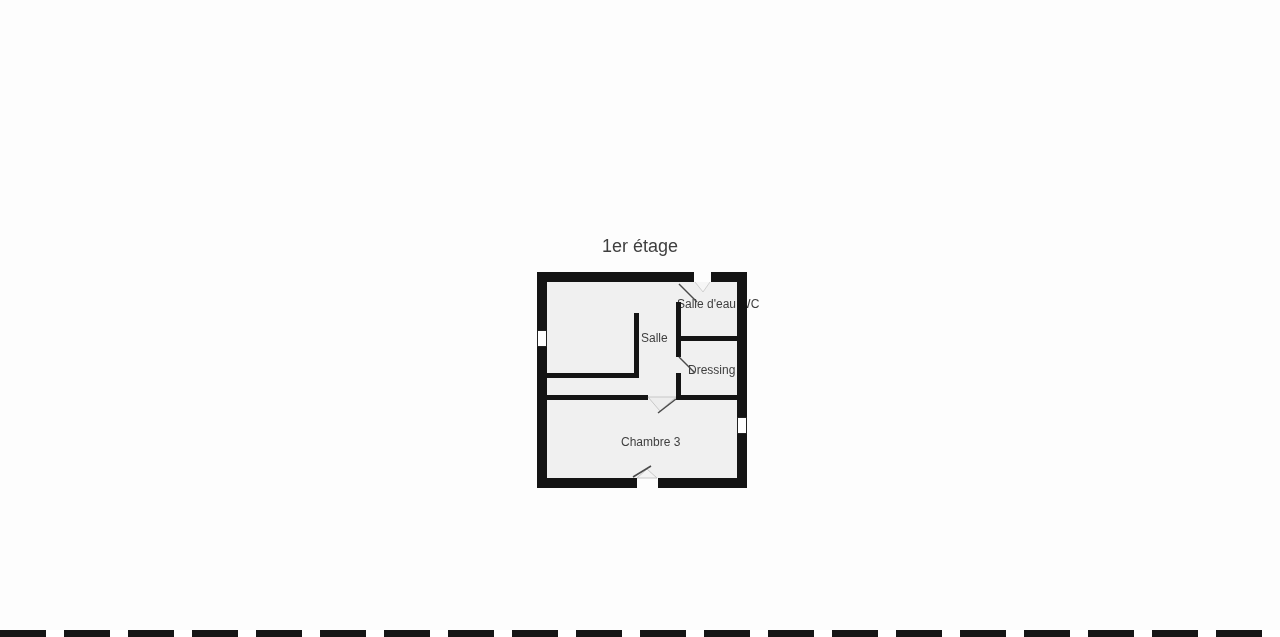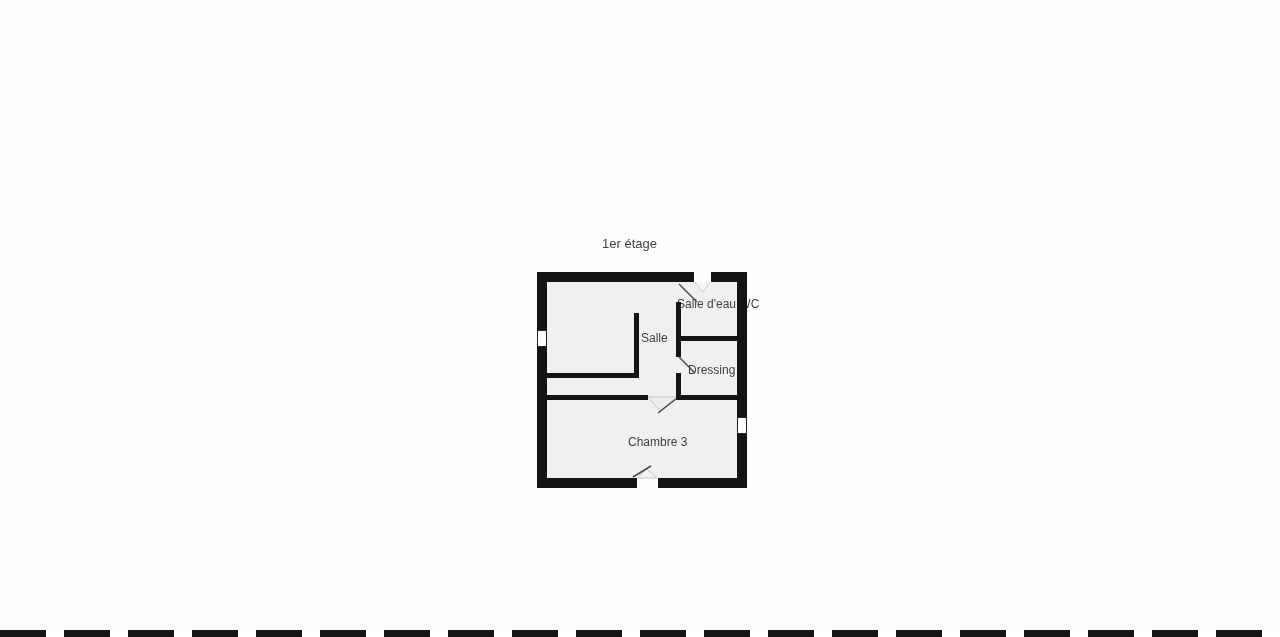--- a/index.html
+++ b/index.html
@@ -6,21 +6,21 @@
   html, body { width: 1280px; height: 637px; }
   body {
     position: relative;
     background: #fdfdfd;
     font-family: "Liberation Sans", sans-serif;
     overflow: hidden;
   }
   .floor-title {
     position: absolute;
     left: 602px; top: 236px;
-    font-size: 13px;
+    font-size: 18px;
     color: #3f3f3f;
     white-space: nowrap;
   }
   .plan {
     position: absolute;
     left: 537px; top: 272px;
     width: 210px; height: 216px;
   }
   .plan > div { position: absolute; }
   .floor {
@@ -31,21 +31,21 @@
   .room-label {
     position: absolute;
     z-index: 1;
     font-size: 12px;
     color: #3f3f3f;
     white-space: nowrap;
   }
   .lbl-salle    { left: 140px; top: 25px;  }
   .lbl-palier   { left: 104px; top: 59px;  }
   .lbl-dressing { left: 151px; top: 91px;  }
-  .lbl-chambre  { left: 91px;  top: 163px; }
+  .lbl-chambre  { left: 84px;  top: 163px; }
   .wall { background: #141414; z-index: 2; }
   .w-top-left     { left: 0;     top: 0;     width: 157px; height: 10px; }
   .w-top-right    { left: 174px; top: 0;     width: 36px;  height: 10px; }
   .w-left         { left: 0;     top: 0;     width: 10px;  height: 216px; }
   .w-right        { left: 200px; top: 0;     width: 10px;  height: 216px; }
   .w-bottom-left  { left: 0;     top: 206px; width: 100px; height: 10px; }
   .w-bottom-right { left: 121px; top: 206px; width: 89px;  height: 10px; }
   .iw-vert-upper      { left: 139px; top: 30px;  width: 5px;   height: 55px; }
   .iw-vert-lower      { left: 139px; top: 101px; width: 5px;   height: 27px; }
   .iw-salle-dressing  { left: 144px; top: 64px;  width: 56px;  height: 5px;  }

